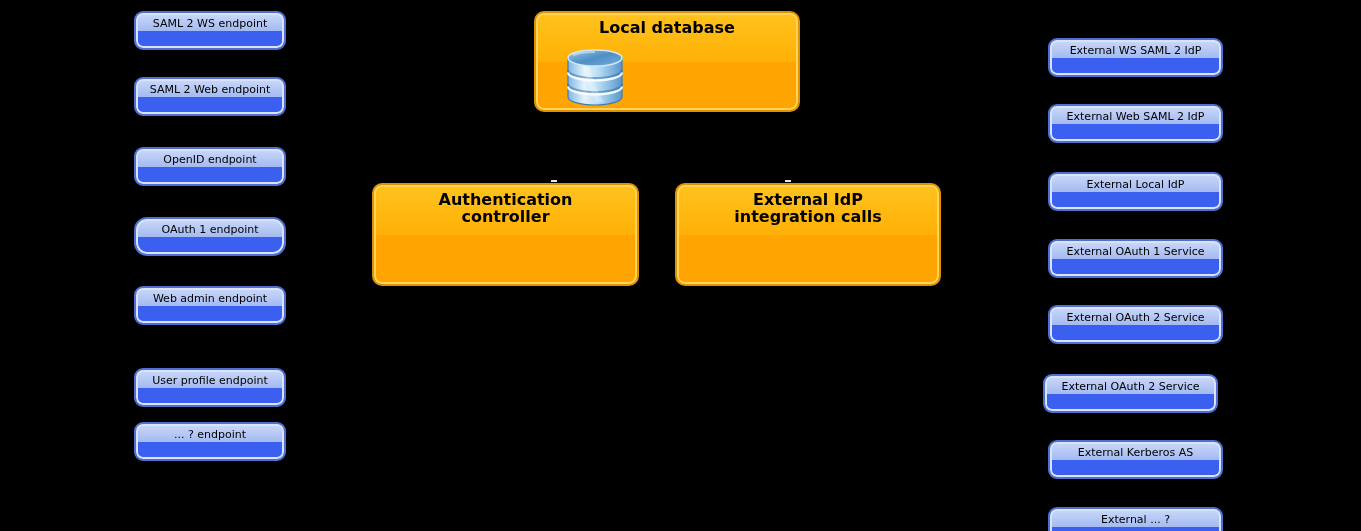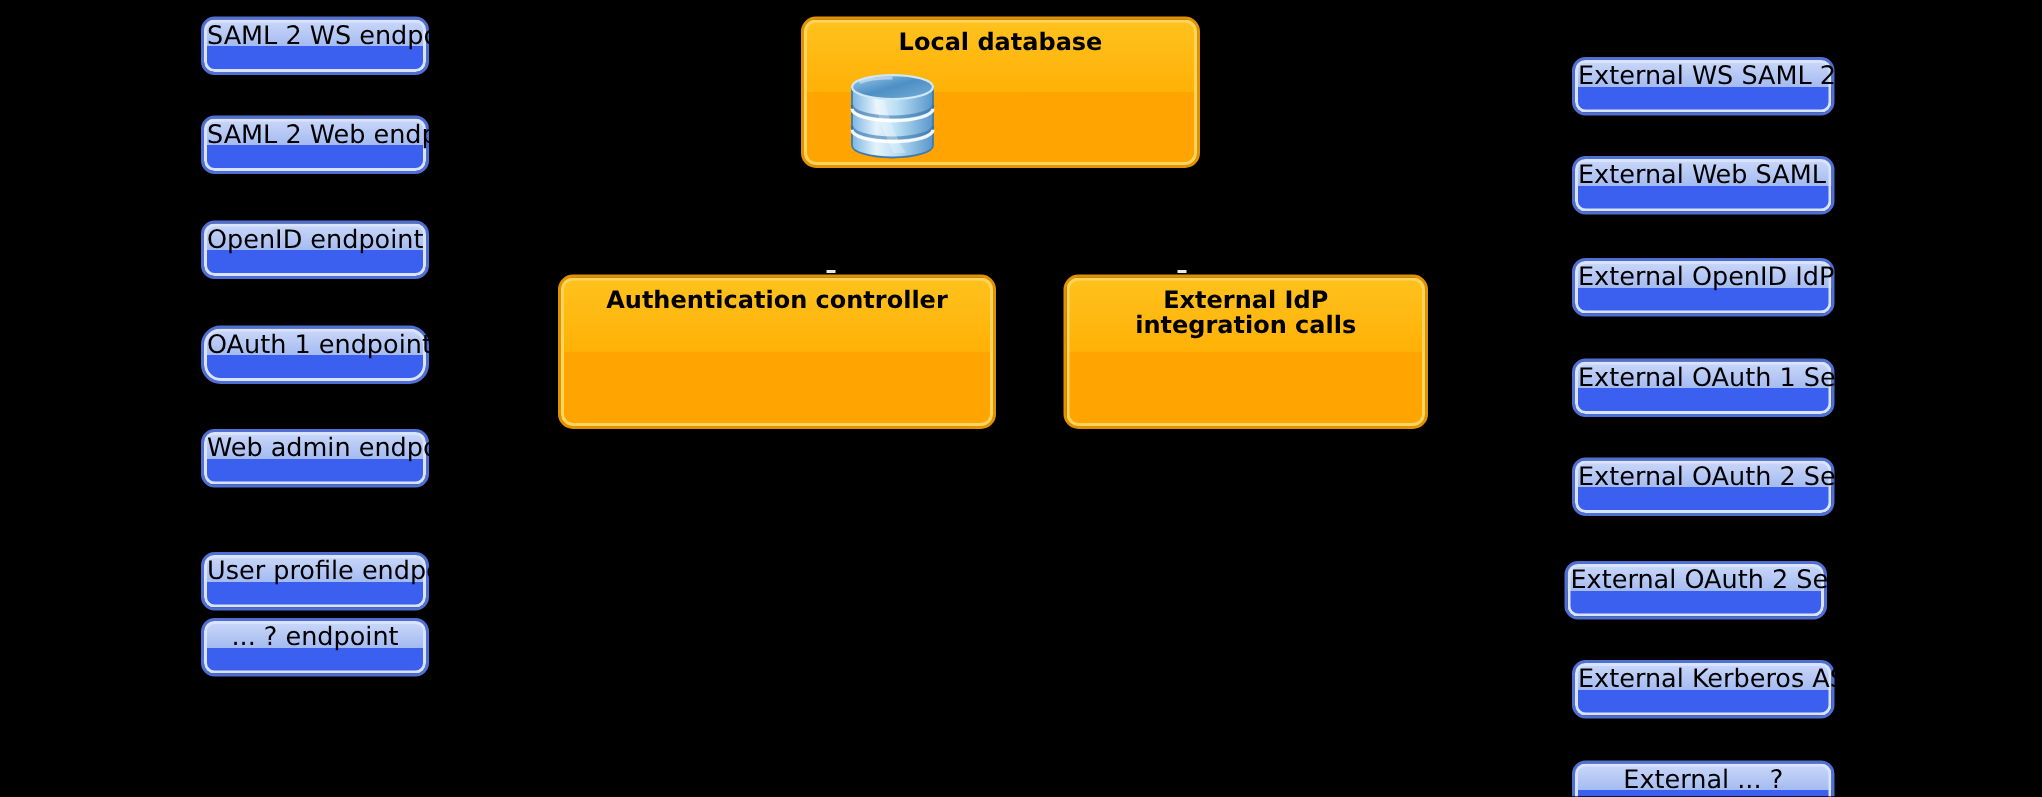--- a/index.html
+++ b/index.html
@@ -33,21 +33,21 @@
       var(--blue-box-bottom, #3b5fee) 100%);
     box-shadow: inset 0 0 0 2px var(--blue-box-inner-line, #d9e3fc);
   }
   .blue.wide { width: 175px; margin-top: 27px; }
   .blue .lbl {
     position: absolute;
     top: 4px;
     left: 2px;
     right: 2px;
     text-align: center;
-    font-size: 17px;
+    font-size: 11px;
     line-height: 14px;
     white-space: nowrap;
   }
   
   .orange {
     border: 2px solid var(--orange-box-border, #e09200);
     border-radius: 10px;
     background: linear-gradient(to bottom,
       var(--orange-box-top-light, #ffc21e) 0%,
       var(--orange-box-top-light2, #ffb106) 50%,
@@ -95,21 +95,21 @@
   </div>
   <div class="node blue" style="left:134px; top:217px;border-radius:13px;">
     <span class="lbl">OAuth 1 endpoint</span>
   </div>
   <div class="node blue" style="left:134px; top:286px;">
     <span class="lbl">Web admin endpoint</span>
   </div>
   <div class="node blue" style="left:134px; top:368px;">
     <span class="lbl">User profile endpoint</span>
   </div>
-  <div class="node blue" style="left:134px; top:412px;">
+  <div class="node blue" style="left:134px; top:422px;">
     <span class="lbl">... ? endpoint</span>
   </div>
 
   <div class="node orange" style="left:534px; top:11px; width:266px; height:101px;">
     <span class="title">Local database</span>
     <svg class="db-icon" width="60" height="57" viewBox="0 0 60 57">
       <defs>
         <linearGradient id="dbBody" x1="0" y1="0" x2="1" y2="0">
           <stop offset="0" stop-color="#7fb6e2"></stop>
           <stop offset="0.3" stop-color="#e4f3fc"></stop>
@@ -126,39 +126,39 @@
       <path d="M3 21 a27 8 0 0 0 54 0" fill="none" stroke="#2f6ca4" stroke-opacity="0.55" stroke-width="2"></path>
       <path d="M3 23.5 a27 8 0 0 0 54 0" fill="none" stroke="#ffffff" stroke-opacity="0.9" stroke-width="2.2"></path>
       <path d="M3 35 a27 8 0 0 0 54 0" fill="none" stroke="#2f6ca4" stroke-opacity="0.55" stroke-width="2"></path>
       <path d="M3 37.5 a27 8 0 0 0 54 0" fill="none" stroke="#ffffff" stroke-opacity="0.9" stroke-width="2.2"></path>
       <path d="M17 16 C21 30 25 42 31 53 L39 53 C31 41 27 28 24 15 Z" fill="#ffffff" opacity="0.28"></path>
       <ellipse cx="30" cy="9" rx="27" ry="8" fill="url(#dbTop)" stroke="#cfe8f7" stroke-width="1.5"></ellipse>
       <path d="M8 6 a25 6 0 0 1 22 -3" fill="none" stroke="#ffffff" stroke-opacity="0.45" stroke-width="2"></path>
     </svg>
   </div>
 
-  <div class="node orange" style="left:372px; top:183px; width:292px; height:103px;">
+  <div class="node orange" style="left:372px; top:183px; width:267px; height:103px;">
     <span class="title">Authentication controller</span>
   </div>
 
-  <div class="node orange" style="left:709px; top:183px; width:243px; height:103px;">
+  <div class="node orange" style="left:675px; top:183px; width:266px; height:103px;">
     <span class="title">External IdP integration calls</span>
   </div>
 
   <div class="spark" style="left:551px; top:180px;"></div>
   <div class="spark" style="left:785px; top:180px;"></div>
 
   <div class="node blue wide" style="left:1048px; top:11px;">
     <span class="lbl">External WS SAML 2 IdP</span>
   </div>
   <div class="node blue wide" style="left:1048px; top:77px;">
     <span class="lbl">External Web SAML 2 IdP</span>
   </div>
   <div class="node blue wide" style="left:1048px; top:145px;">
-    <span class="lbl">External OpenID IdP</span>
+    <span class="lbl">External Local IdP</span>
   </div>
   <div class="node blue wide" style="left:1048px; top:212px;">
     <span class="lbl">External OAuth 1 Service</span>
   </div>
   <div class="node blue wide" style="left:1048px; top:278px;">
     <span class="lbl">External OAuth 2 Service</span>
   </div>
   <div class="node blue wide" style="left:1043px; top:347px;">
     <span class="lbl">External OAuth 2 Service</span>
   </div>

